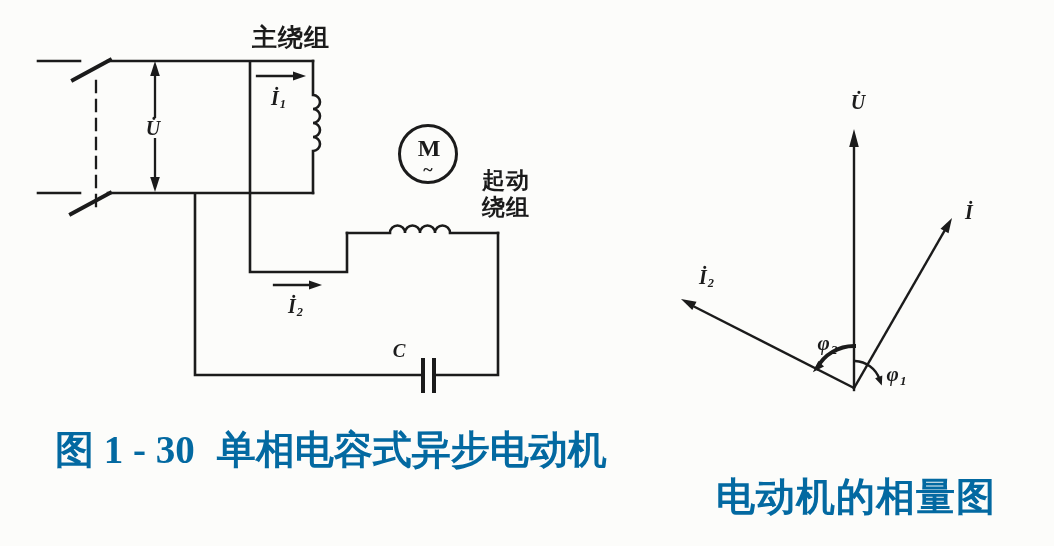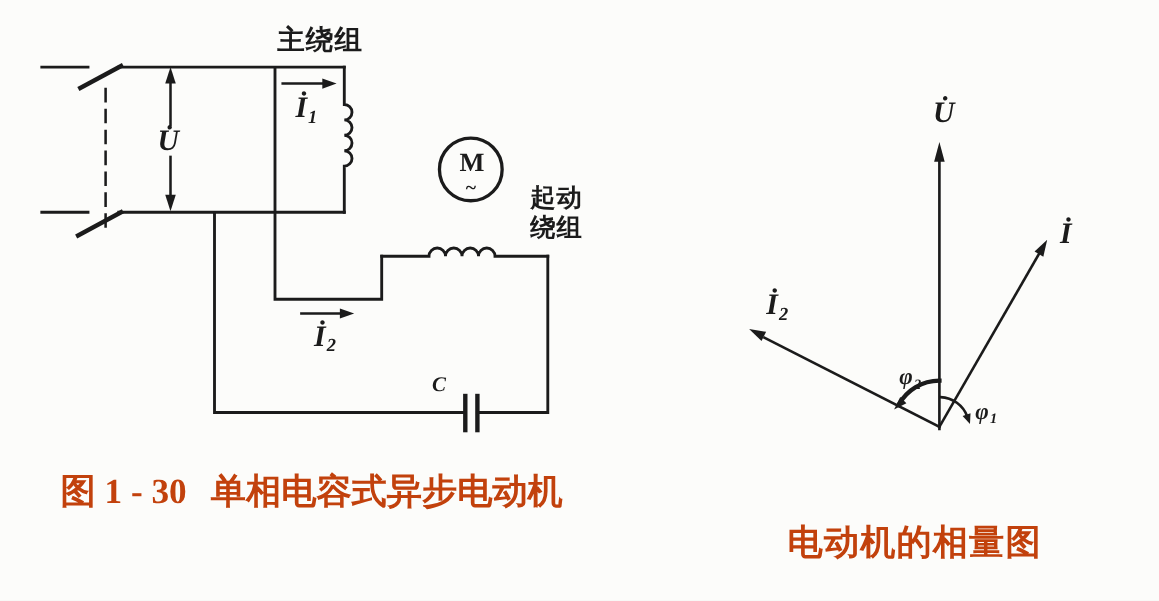--- a/index.html
+++ b/index.html
@@ -22,45 +22,45 @@
   .cjk{
     font-family:"Liberation Serif", serif;
     font-weight:700;
     font-size:24px;
     letter-spacing:1px;
   }
   .math{
     font-family:"Liberation Serif", serif;
     font-style:italic;
     font-weight:600;
-    font-size:27px;
+    font-size:20px;
   }
   .math .sub{
     font-size:0.62em;
     position:relative;
     top:0.28em;
     left:1px;
   }
   .onwire{background:#fcfcfa;padding:0 3px;}
   .motor-m{
     font-family:"Liberation Serif", serif;
     font-weight:600;
     font-size:24px;
   }
   .motor-tilde{
     font-family:"Liberation Serif", serif;
     font-weight:700;
     font-size:18px;
   }
   .caption{
     position:absolute;
-    color:#c2410c;
+    color:#0369a1;
     font-family:"Liberation Serif", serif;
     font-weight:700;
-    font-size:32px;
+    font-size:39px;
     line-height:1;
     white-space:nowrap;
   }
   .caption .gap{display:inline-block;width:22px;}
 </style>
 </head>
 <body>
 
 <div id="canvas">
 

